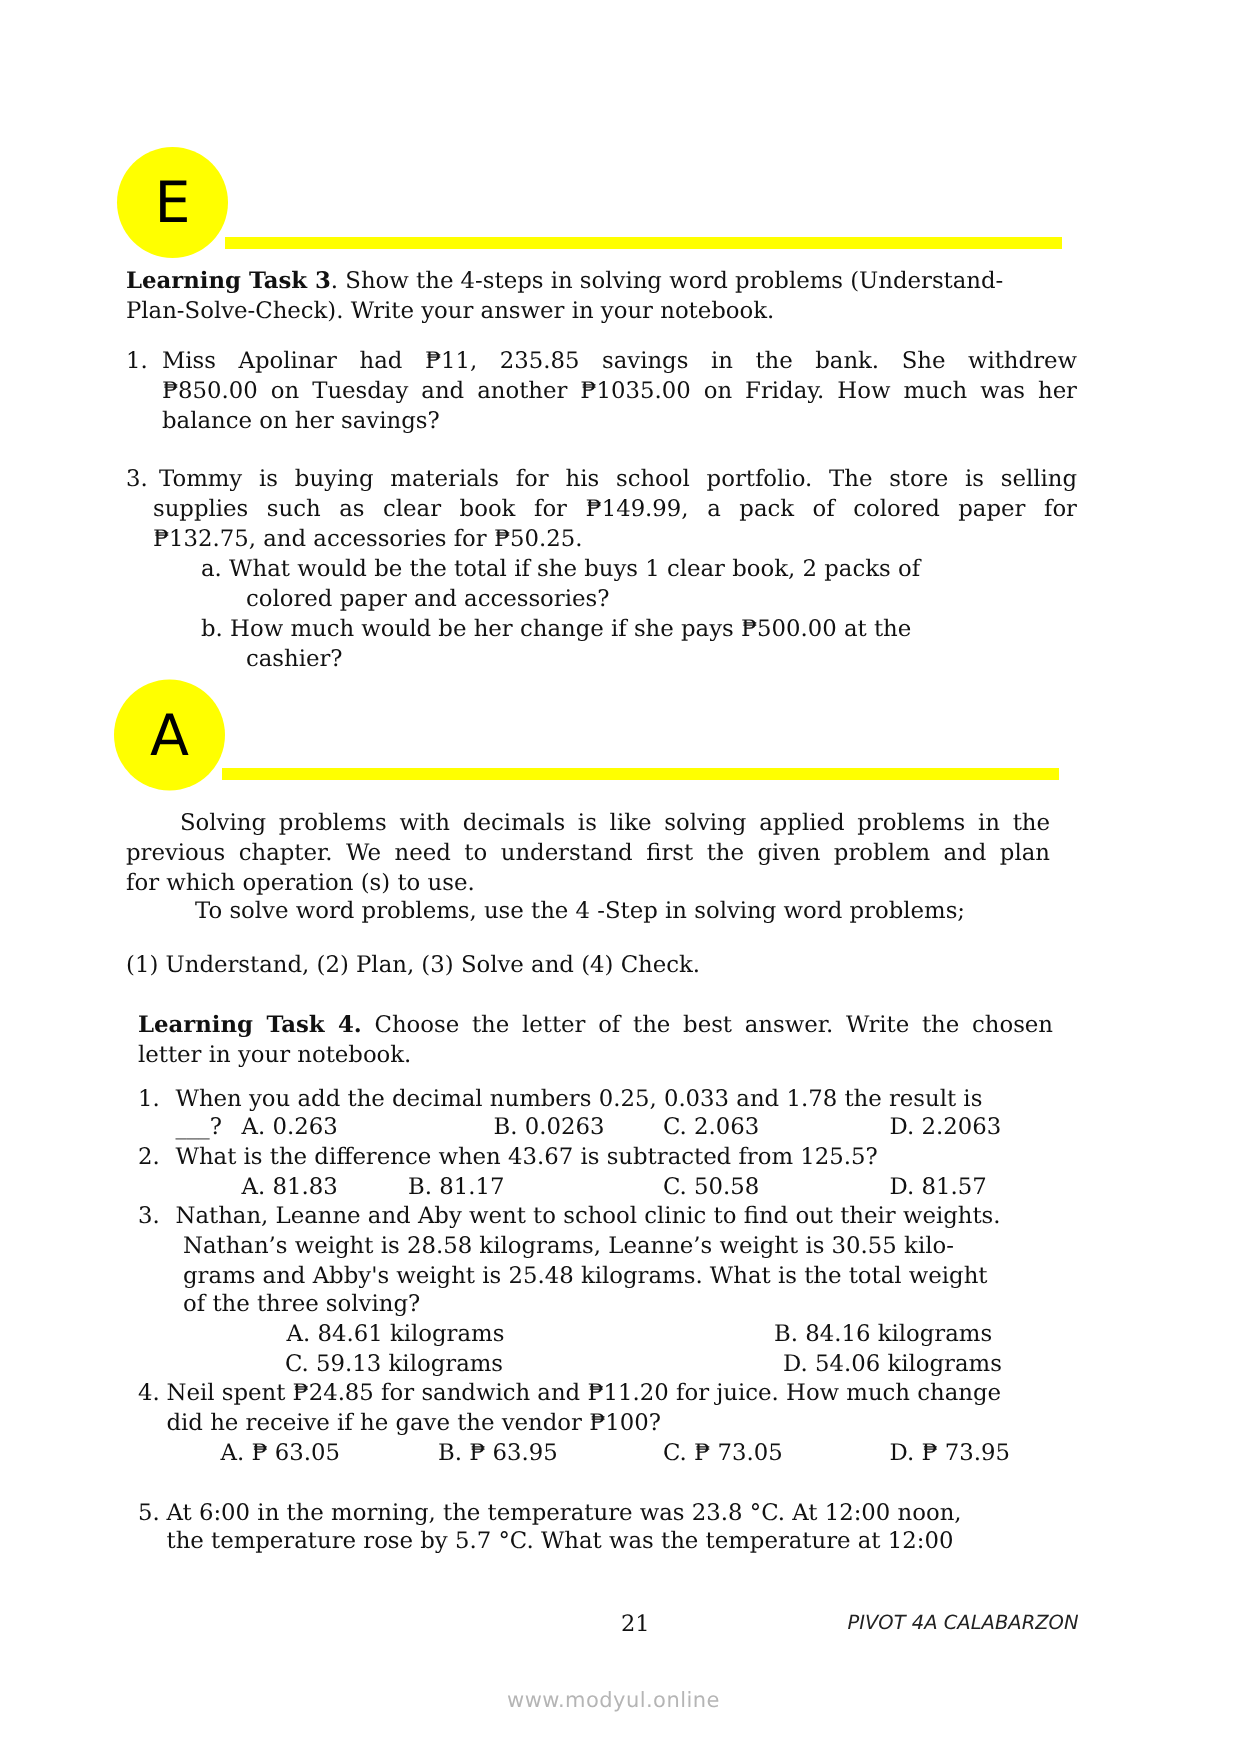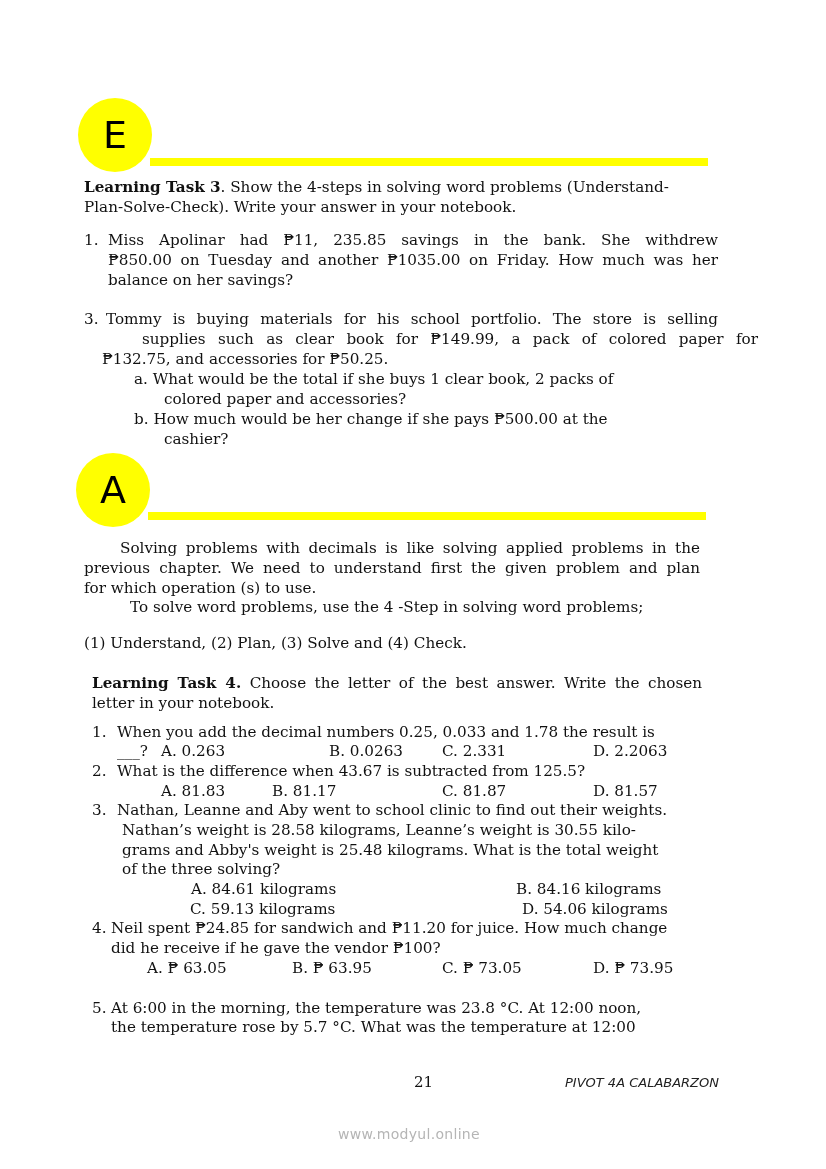--- a/index.html
+++ b/index.html
@@ -28,21 +28,21 @@
 <div class="txt" style="left:84px; top:177px;"><b>Learning Task 3</b><span>. Show the 4-steps in solving word problems (Understand-</span></div>
 <div class="txt" style="left:84px; top:197px;">Plan-Solve-Check).  Write your answer in your notebook.</div>
 
 <div class="txt" style="left:84px; top:230px;">1.</div>
 <div class="txt j" style="left:108px; top:230px; width:610px;">Miss Apolinar had ₱11, 235.85   savings in the bank. She withdrew</div>
 <div class="txt j" style="left:108px; top:250px; width:610px;">₱850.00 on Tuesday and another ₱1035.00 on Friday. How much was her</div>
 <div class="txt" style="left:108px; top:270px;">balance on her savings?</div>
 
 <div class="txt" style="left:84px; top:309px;">3.</div>
 <div class="txt j" style="left:106px; top:309px; width:612px;">Tommy is buying materials for his school portfolio. The store is selling</div>
-<div class="txt j" style="left:102px; top:329px; width:616px;margin-left:40px;">supplies such as clear book   for ₱149.99, a pack of colored paper for</div>
+<div class="txt j" style="left:102px; top:329px; width:616px;">supplies such as clear book   for ₱149.99, a pack of colored paper for</div>
 <div class="txt" style="left:102px; top:349px;">₱132.75, and accessories for ₱50.25.</div>
 <div class="txt" style="left:134px; top:369px;"><span>a.</span> <span>What would be the total if she buys 1 clear book, 2 packs of</span></div>
 <div class="txt" style="left:164px; top:389px;">colored paper and accessories?</div>
 <div class="txt" style="left:134px; top:409px;"><span>b.</span> <span>How much would be her change if she pays ₱500.00 at the</span></div>
 <div class="txt" style="left:164px; top:429px;">cashier?</div>
 
 <div class="circle" style="left:76px; top:453px;">
   <span>A</span>
 </div>
 <div class="bar" style="left:148px; top:512px; width:558px;"></div>
@@ -54,28 +54,28 @@
 <div class="txt" style="left:84px; top:617px;margin-top:16px;">(1) Understand, (2) Plan, (3) Solve and (4) Check.</div>
 
 <div class="txt j" style="left:92px; top:673px; width:610px;"><b>Learning Task 4.</b><span> Choose the letter of the best answer. Write the chosen</span></div>
 <div class="txt" style="left:92px; top:693px;">letter in your notebook.</div>
 
 <div class="txt" style="left:92px; top:722px;">1.</div>
 <div class="txt" style="left:117px; top:722px;">When you add the decimal numbers 0.25, 0.033 and 1.78 the result is</div>
 <div class="txt" style="left:117px; top:741px;">___?</div>
 <div class="txt" style="left:161px; top:741px;">A.    0.263</div>
 <div class="txt" style="left:329px; top:741px;">B. 0.0263</div>
-<div class="txt" style="left:442px; top:741px;">C. 2.331</div>
+<div class="txt" style="left:442px; top:741px;">C. 2.063</div>
 <div class="txt" style="left:593px; top:741px;">D. 2.2063</div>
 
 <div class="txt" style="left:92px; top:761px;">2.</div>
 <div class="txt" style="left:117px; top:761px;">What is the difference when 43.67 is subtracted from 125.5?</div>
 <div class="txt" style="left:161px; top:781px;">A.   81.83</div>
 <div class="txt" style="left:272px; top:781px;">B. 81.17</div>
-<div class="txt" style="left:442px; top:781px;">C.  81.87</div>
+<div class="txt" style="left:442px; top:781px;">C.  50.58</div>
 <div class="txt" style="left:593px; top:781px;">D. 81.57</div>
 
 <div class="txt" style="left:92px; top:800px;">3.</div>
 <div class="txt" style="left:117px; top:800px;">Nathan, Leanne and Aby went to school clinic to find out their weights.</div>
 <div class="txt" style="left:122px; top:820px;">Nathan’s weight is 28.58 kilograms, Leanne’s weight is 30.55 kilo-</div>
 <div class="txt" style="left:122px; top:840px;">grams and Abby's weight is 25.48 kilograms. What is the total weight</div>
 <div class="txt" style="left:122px; top:859px;">of the three solving?</div>
 <div class="txt" style="left:191px; top:879px;">A.  84.61 kilograms</div>
 <div class="txt" style="left:516px; top:879px;">B. 84.16 kilograms</div>
 <div class="txt" style="left:190px; top:899px;">C. 59.13 kilograms</div>

